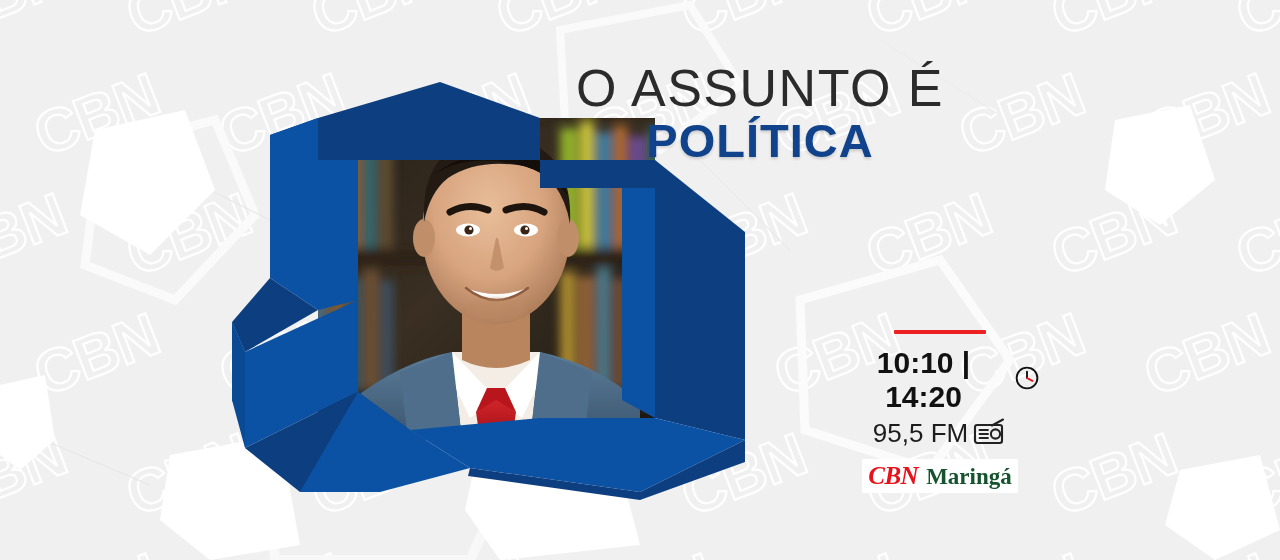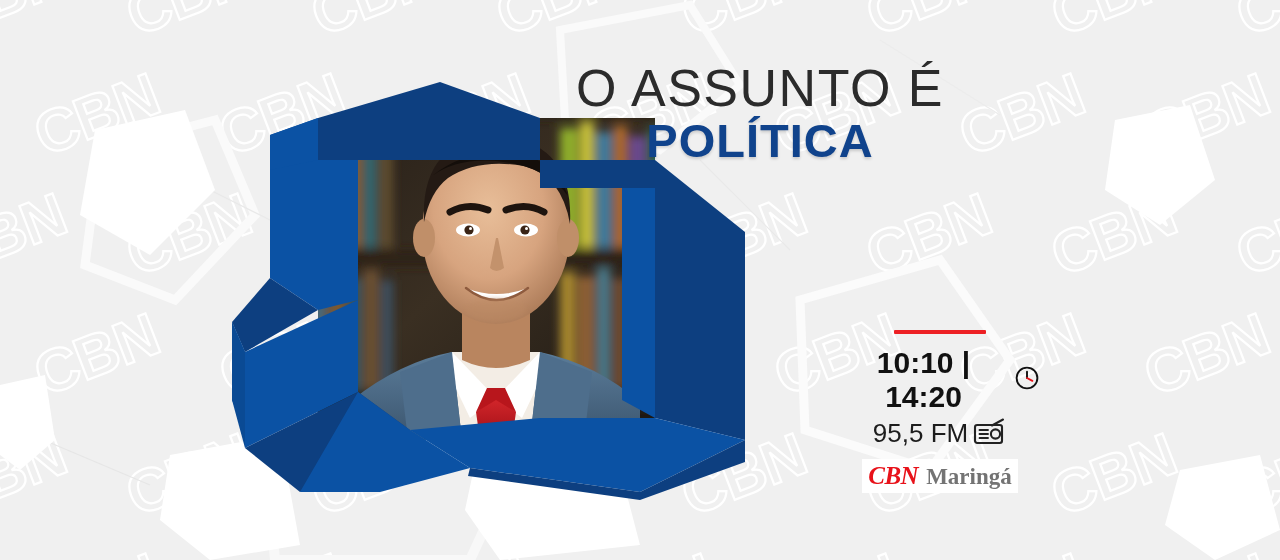--- a/index.html
+++ b/index.html
@@ -137,21 +137,21 @@
     font-weight:bold;
     font-style:italic;
     font-size:25px;
     color:#e8121a;
     letter-spacing:-.5px;
   }
   #logo-city {
     font-family:"Liberation Serif", serif;
     font-weight:bold;
     font-size:23px;
-    color:#737373;
+    color:#14532d;
   }
 </style>
 </head>
 <body>
 
 <div id="banner">
 
   <div class="layer" id="watermark-layer">
       <span class="wm-text" style="left: -60px; top: -40px; transform: rotate(-21deg);">CBN</span>
       <span class="wm-text" style="left: 125px; top: -40px; transform: rotate(-21deg);">CBN</span>

